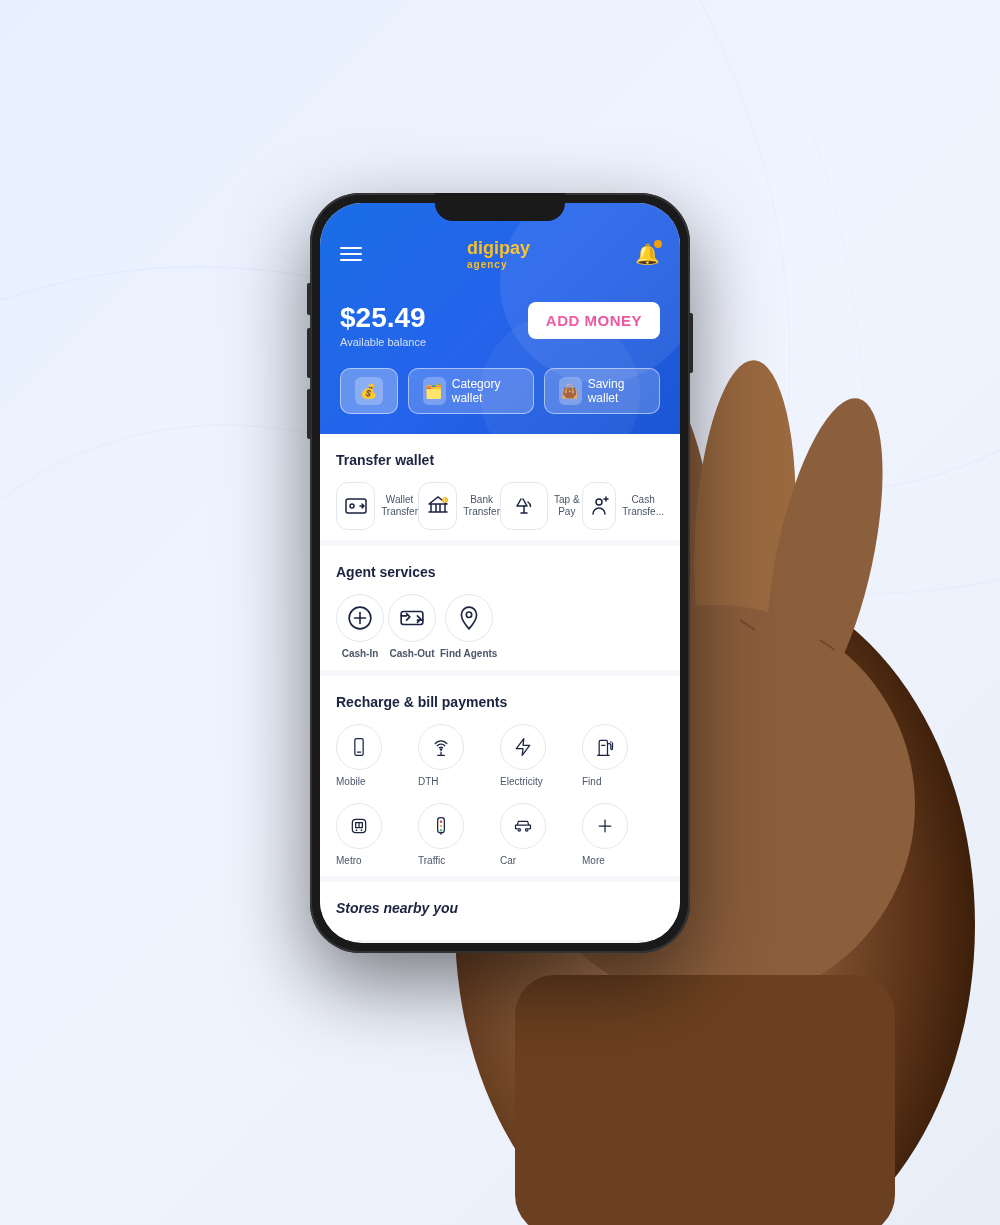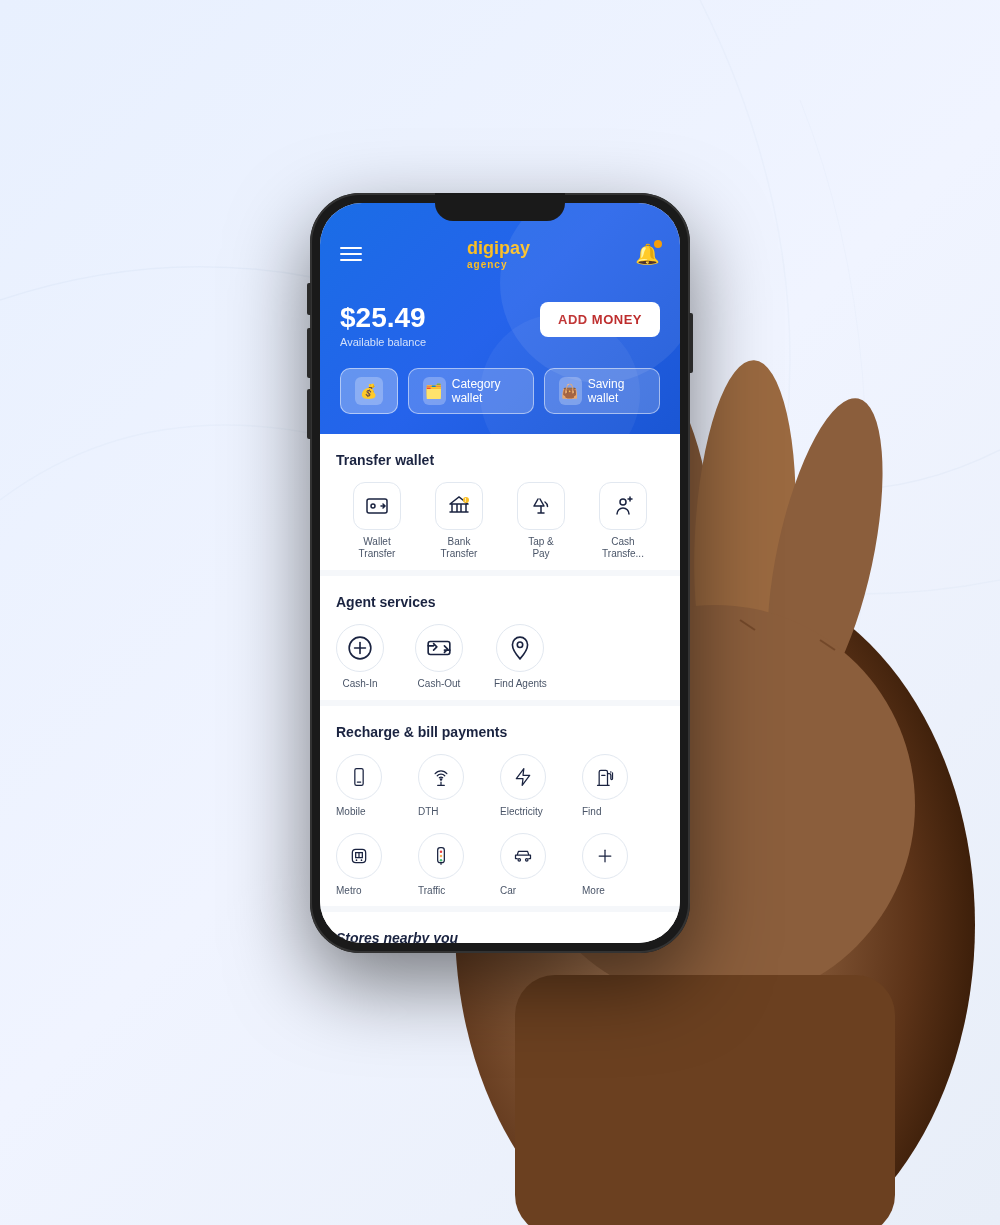--- a/index.html
+++ b/index.html
@@ -157,26 +157,26 @@
       font-weight: 700;
     }
     .balance-label {
       color: rgba(255,255,255,0.8);
       font-size: 11px;
       margin-top: 2px;
     }
 
     .add-money-btn {
       background: white;
-      color: #b91c1c;
+      color: #ec4899;
       border: none;
       padding: 10px 18px;
       border-radius: 8px;
       font-weight: 700;
-      font-size: 13px;
+      font-size: 15px;
       cursor: pointer;
       letter-spacing: 0.5px;
     }
 
     
     .wallet-tabs {
       display: flex;
       gap: 10px;
       align-items: center;
     }
@@ -226,26 +226,25 @@
     
     .transfer-grid {
       display: flex;
       gap: 0;
       overflow-x: hidden;
     }
 
     .service-item {
       flex: 1;
       display: flex;
-      flex-direction: column;
+      flex-direction: row;
       align-items: center;
       gap: 6px;
       cursor: pointer;
       min-width: 60px;
-      justify-content: space-between;
     }
 
     .service-icon-box {
       width: 48px; height: 48px;
       border: 1.5px solid #e2e8f0;
       border-radius: 12px;
       display: flex;
       align-items: center;
       justify-content: center;
       font-size: 20px;
@@ -255,21 +254,22 @@
     .service-label {
       font-size: 10px;
       color: #4a5568;
       text-align: center;
       line-height: 1.2;
     }
 
     
     .agent-grid {
       display: flex;
-      gap: 31px;
+      gap: 4px;
+      font-weight: bold;
     }
 
     .agent-item {
       display: flex;
       flex-direction: column;
       align-items: center;
       gap: 6px;
       cursor: pointer;
     }
 

